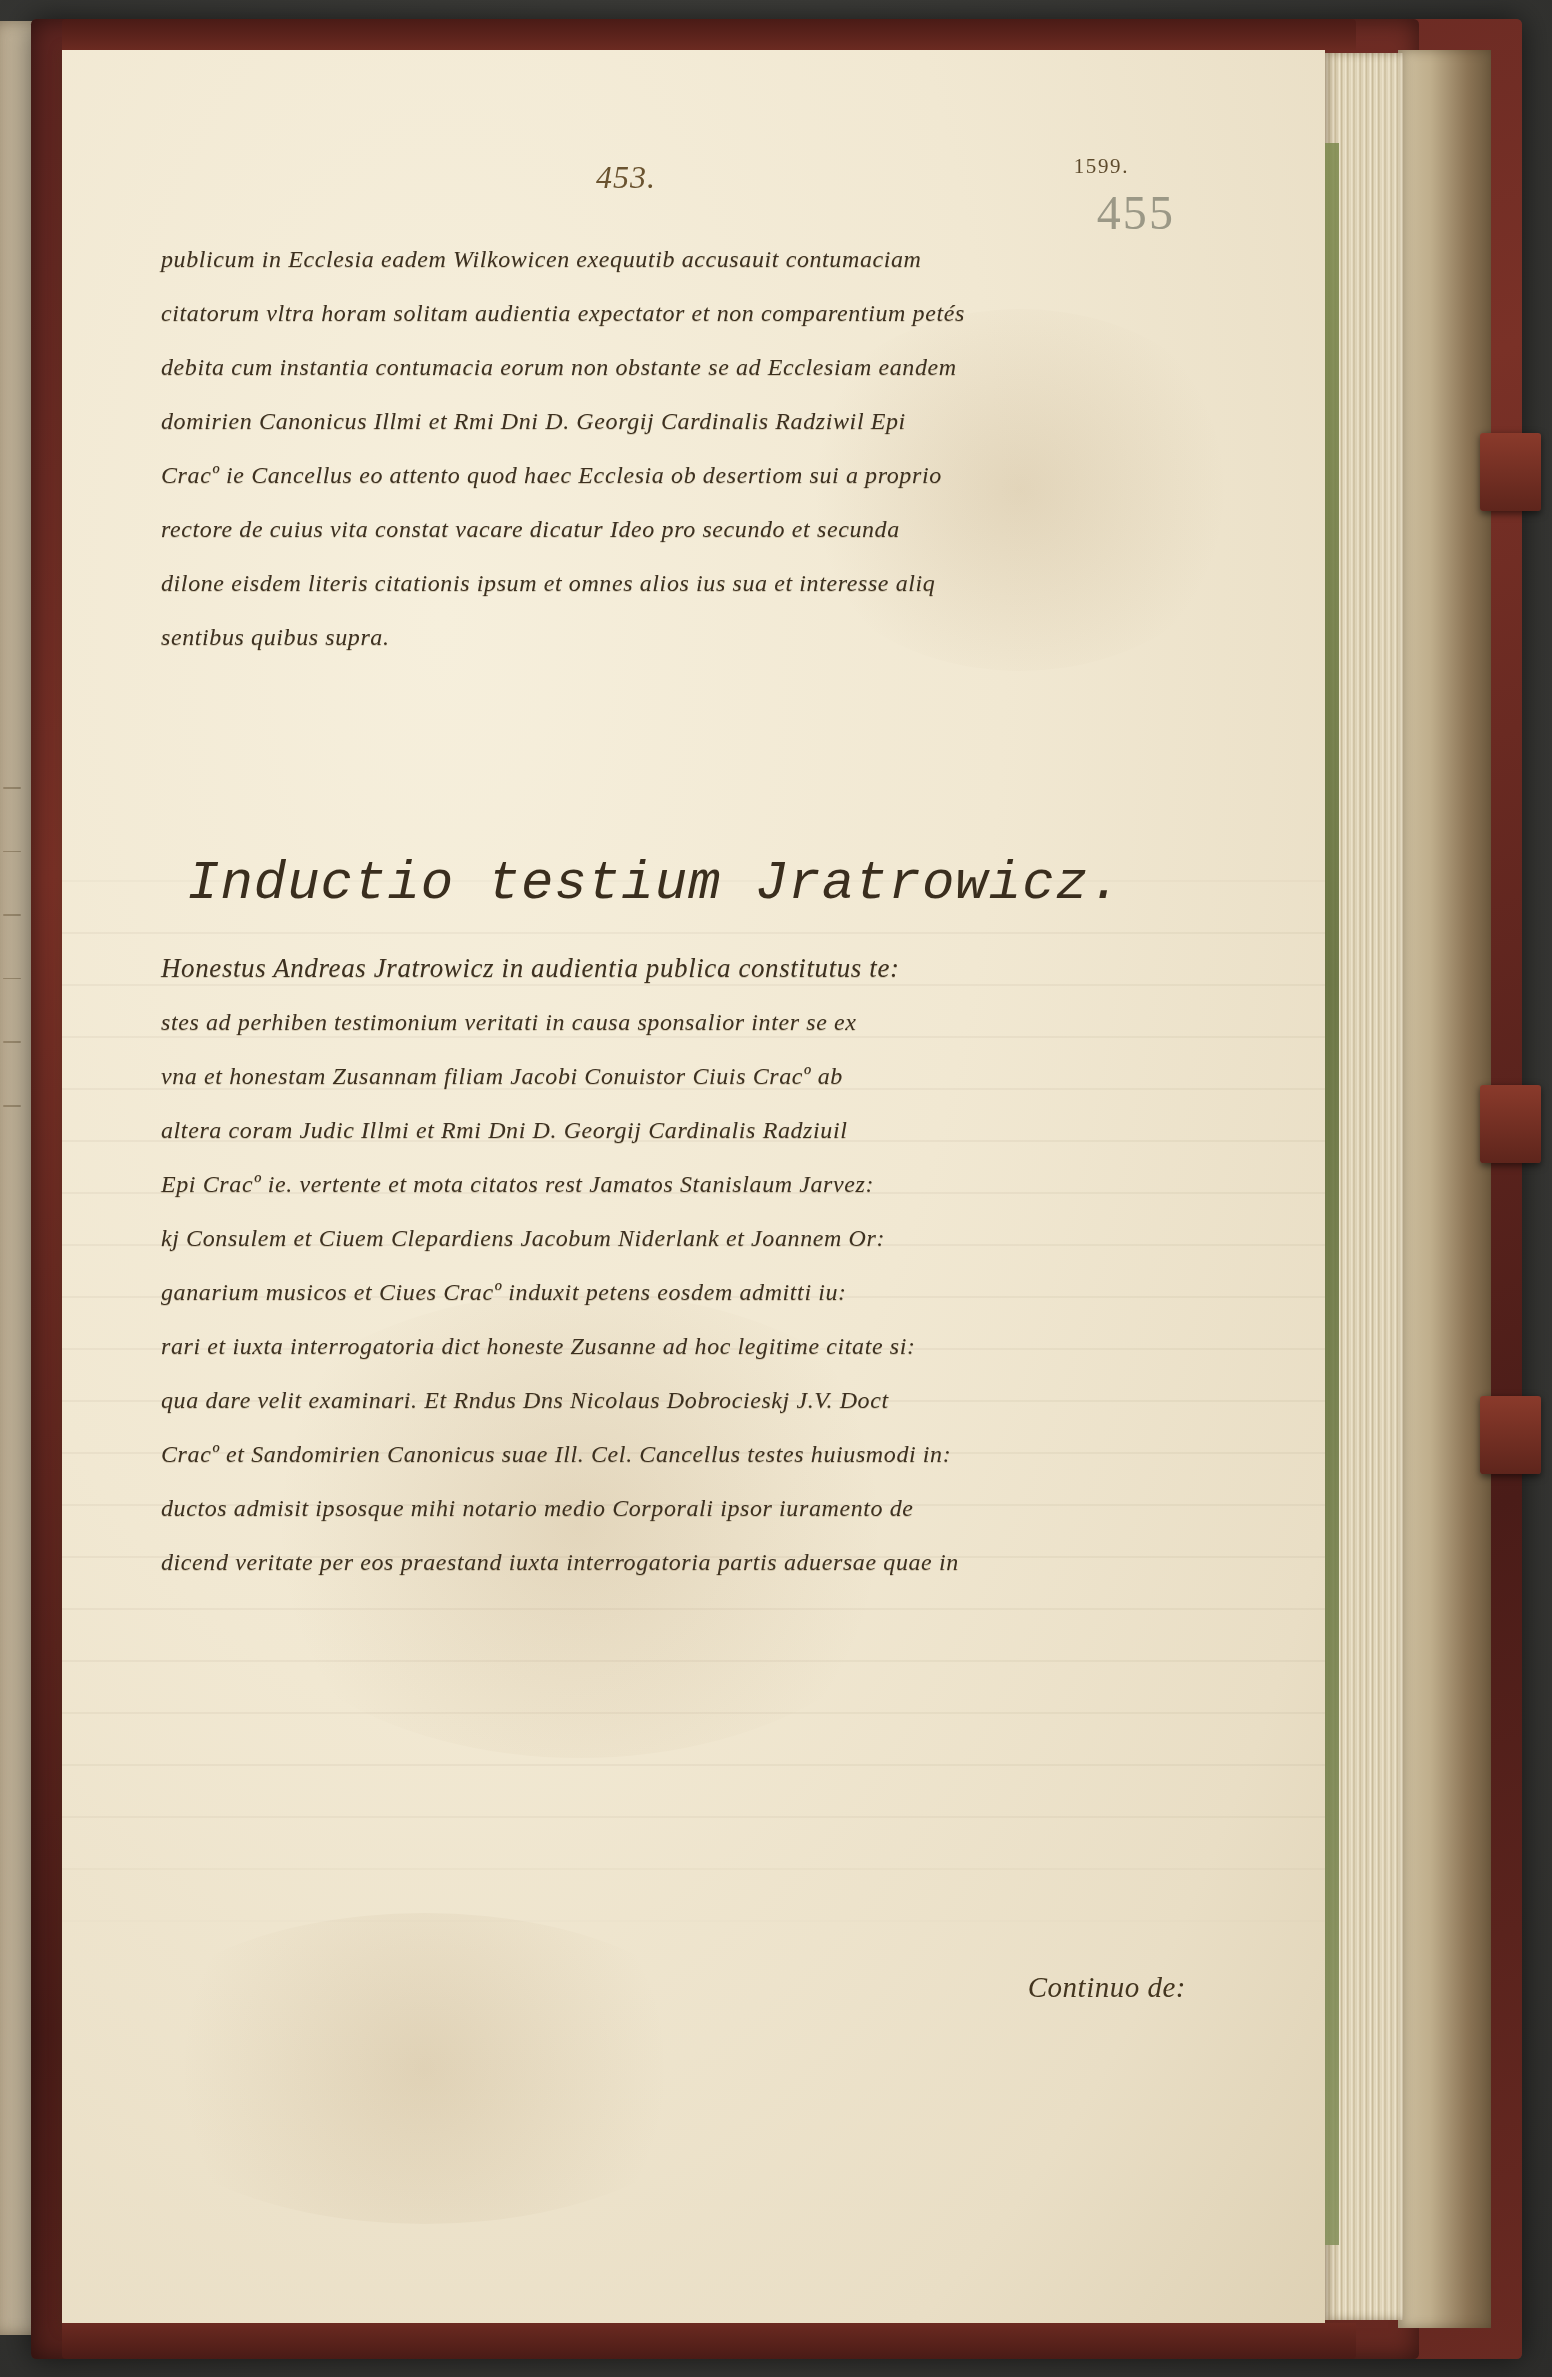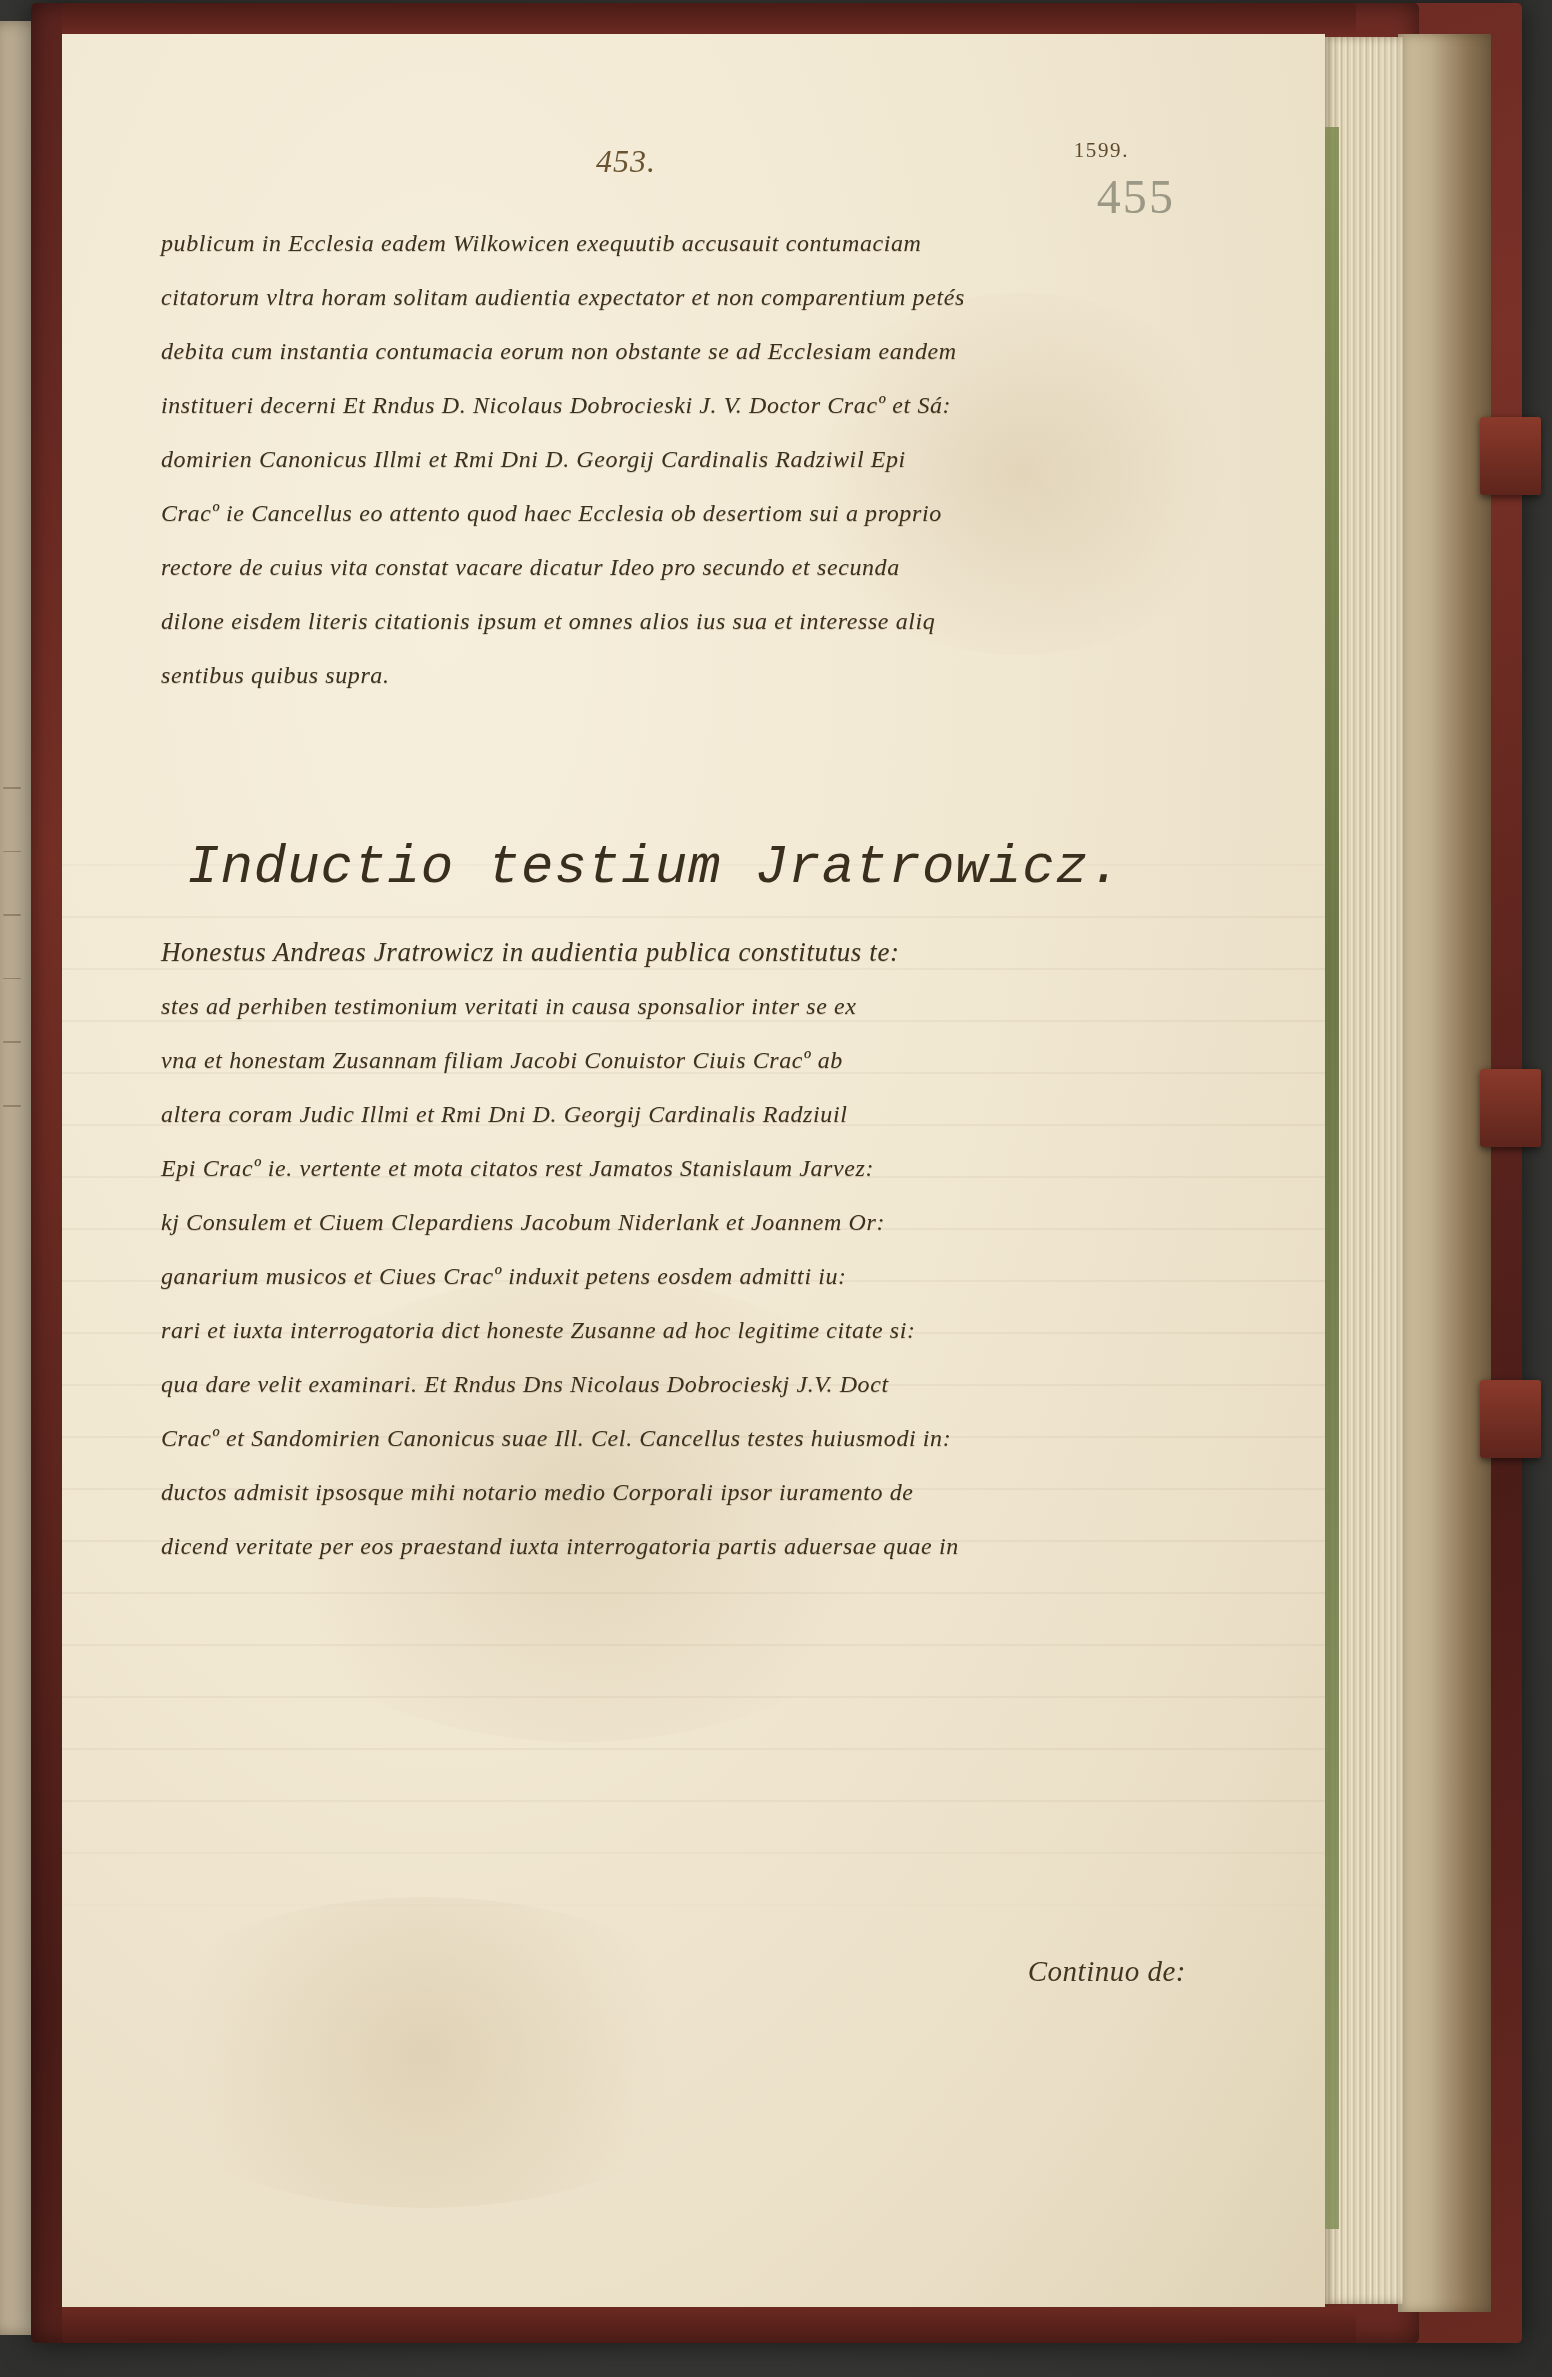--- a/index.html
+++ b/index.html
@@ -63,21 +63,21 @@
     margin: 62px 0;
     background: #6e5c3e;
     width: 17.6px;
     border-radius: 1px;
   }
 
   
   .book {
     position: absolute;
     left: 31px;
-    top: 3px;
+    top: 19px;
     width: 1388px;
     height: 2340px;
   }
 
   
   .binding {
     position: absolute;
     left: 0;
     top: 0;
     width: 1491px;
@@ -307,21 +307,20 @@
         <div class="folio-center">453.</div>
 
         <div class="folio-top-right">1599.</div>
 
         <div class="folio-pencil">455</div>
 
         <div class="para block1">
           <div class="line">publicum in Ecclesia eadem Wilkowicen exequutib accusauit contumaciam</div>
           <div class="line">citatorum vltra horam solitam audientia expectator et non comparentium petés</div>
           <div class="line">debita cum instantia contumacia eorum non obstante se ad Ecclesiam eandem</div>
-          <div class="line">institueri decerni  Et Rndus D. Nicolaus Dobrocieski J. V. Doctor Cracº et Sá:</div>
           <div class="line">domirien Canonicus Illmi et Rmi Dni D. Georgij Cardinalis Radziwil Epi</div>
           <div class="line">Cracº ie  Cancellus eo attento quod haec Ecclesia ob desertiom sui a proprio</div>
           <div class="line">rectore de cuius vita constat vacare dicatur  Ideo pro secundo et secunda</div>
           <div class="line">dilone eisdem literis citationis ipsum et omnes alios ius sua et interesse aliq</div>
           <div class="line">sentibus quibus supra.</div>
         </div>
 
         <div class="heading">Inductio testium Jratrowicz.</div>
 
         <div class="para block2">

